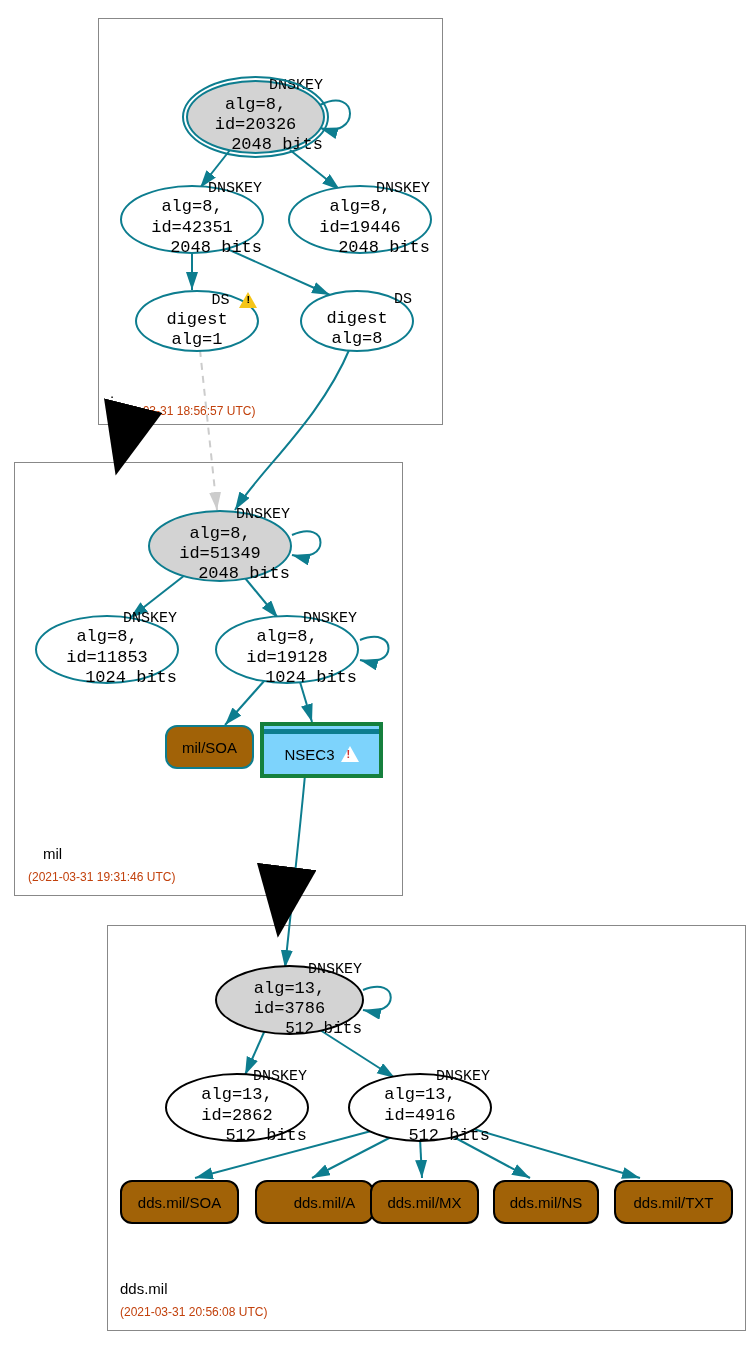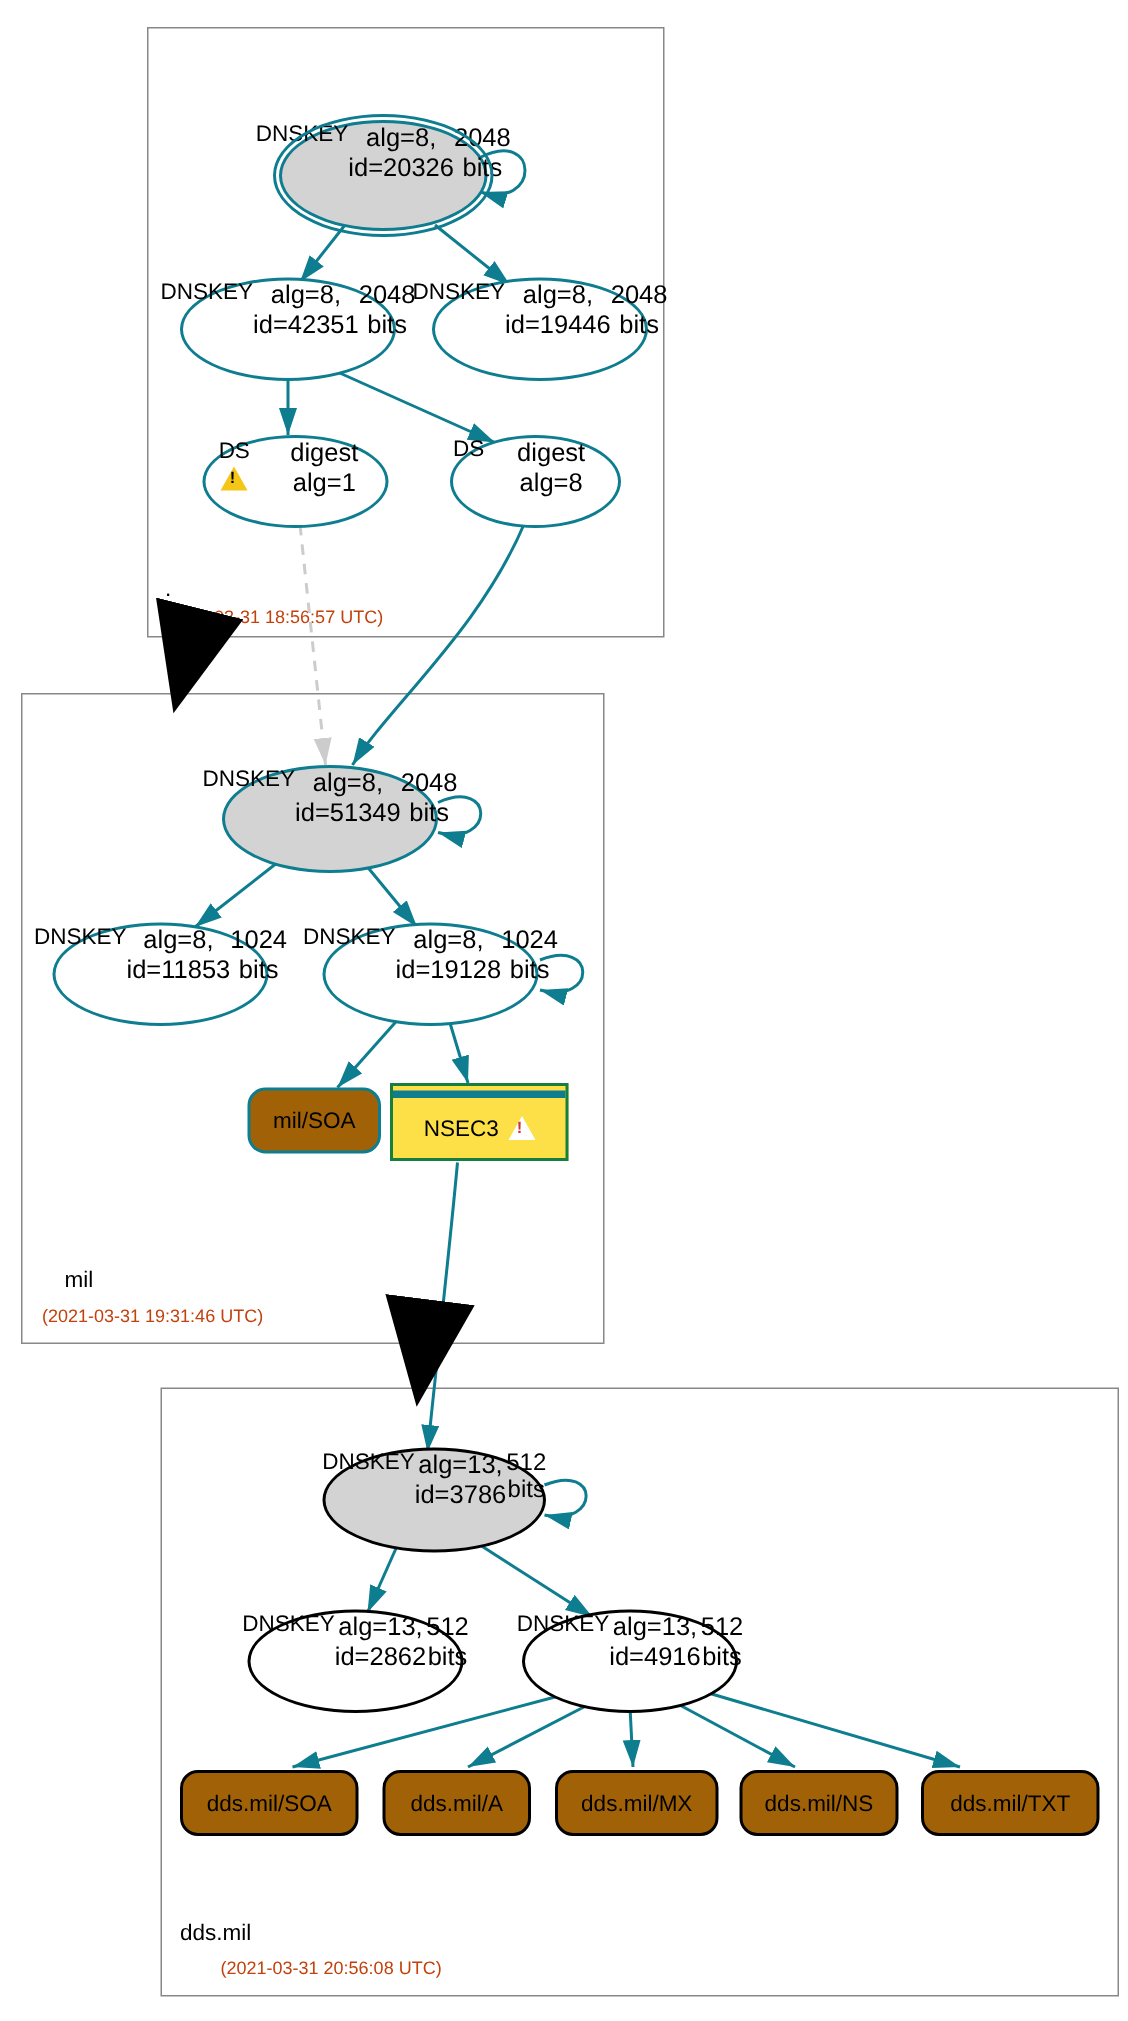--- a/index.html
+++ b/index.html
@@ -25,23 +25,25 @@
     position: absolute;
     font-size: 12px;
     color: #c2410c;
   }
   .node-ellipse {
     position: absolute;
     border: 2px solid #0d7d8f;
     border-radius: 50%;
     background: #fff;
     display: flex;
-    align-items: flex-start;
+    flex-direction: column;
+    align-items: flex-end;
     justify-content: center;
     text-align: center;
+    font-family: Liberation Mono, monospace;
   }
   .node-ellipse.gray { background: #d3d3d3; }
   .node-ellipse.double::after {
     content: "";
     position: absolute;
     top: -6px; left: -6px; right: -6px; bottom: -6px;
     border: 2px solid #0d7d8f;
     border-radius: 50%;
   }
   .node-ellipse.black { border-color: #000; }
@@ -53,22 +55,22 @@
     border-radius: 12px;
     background: #a16207;
     display: flex;
     align-items: center;
     justify-content: center;
     font-size: 15px;
   }
   .rrset.teal { border-color: #0d7d8f; }
   .nsec3 {
     position: absolute;
-    border: 2px solid #15803d;
-    background: #fde047;
+    border: 4px solid #15803d;
+    background: #7dd3fc;
   }
   .nsec3 .stripe {
     height: 5px;
     background: #0d7d8f;
     margin-top: 3px;
   }
   .nsec3 .content {
     display: flex;
     align-items: center;
     justify-content: center;
@@ -118,21 +120,21 @@
 <div class="zone-box" style="left:98px; top:18px; width:343px; height:405px;"></div>
 <div class="zone-label" style="left:110px; top:384px;">.</div>
 <div class="zone-ts" style="left:108px; top:404px;">(2021-03-31 18:56:57 UTC)</div>
 
 <div class="zone-box" style="left:14px; top:462px; width:387px; height:432px;"></div>
 <div class="zone-label" style="left:43px; top:845px;">mil</div>
 <div class="zone-ts" style="left:28px; top:870px;">(2021-03-31 19:31:46 UTC)</div>
 
 <div class="zone-box" style="left:107px; top:925px; width:637px; height:404px;"></div>
 <div class="zone-label" style="left:120px; top:1280px;">dds.mil</div>
-<div class="zone-ts" style="left:120px; top:1305px;margin-left:27px;">(2021-03-31 20:56:08 UTC)</div>
+<div class="zone-ts" style="left:120px; top:1305px;">(2021-03-31 20:56:08 UTC)</div>
 
 <svg class="edges">
   <defs>
     <marker id="arr-teal" markerWidth="10" markerHeight="10" refX="9" refY="3" orient="auto">
       <path d="M0,0 L0,6 L9,3 z" fill="#0d7d8f"></path>
     </marker>
     <marker id="arr-gray" markerWidth="10" markerHeight="10" refX="9" refY="3" orient="auto">
       <path d="M0,0 L0,6 L9,3 z" fill="#cccccc"></path>
     </marker>
     <marker id="arr-black" markerWidth="12" markerHeight="12" refX="9" refY="4" orient="auto">
@@ -265,21 +267,21 @@
 
 <div class="node-ellipse black" style="left:348px; top:1073px; width:140px; height:65px;">
   <span class="node-title">DNSKEY</span>
   <span class="node-sub">alg=13, id=4916</span>
   <span class="node-sub">512 bits</span>
 </div>
 
 <div class="rrset" style="left:120px; top:1180px; width:115px; height:40px;">
   <span>dds.mil/SOA</span>
 </div>
-<div class="rrset" style="left:255px; top:1180px; width:95px; height:40px;">
+<div class="rrset" style="left:255px; top:1180px; width:95px; height:40px;padding-left:20px;">
   <span>dds.mil/A</span>
 </div>
 <div class="rrset" style="left:370px; top:1180px; width:105px; height:40px;">
   <span>dds.mil/MX</span>
 </div>
 <div class="rrset" style="left:493px; top:1180px; width:102px; height:40px;">
   <span>dds.mil/NS</span>
 </div>
 <div class="rrset" style="left:614px; top:1180px; width:115px; height:40px;">
   <span>dds.mil/TXT</span>

